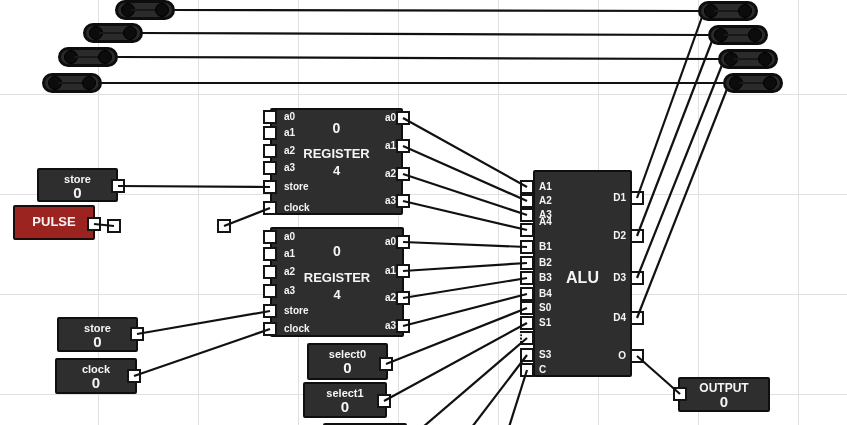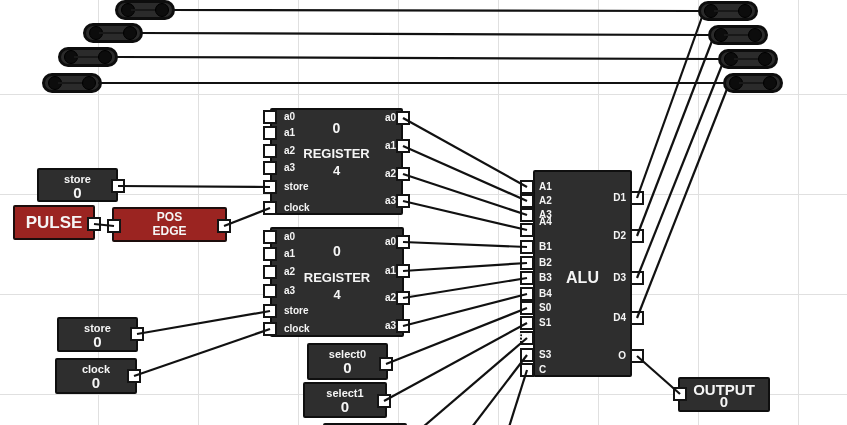--- a/index.html
+++ b/index.html
@@ -165,30 +165,24 @@
   <span class="plab ra" style="left:626px;top:318px">D4</span>
   <span class="plab ra" style="left:626px;top:356px">O</span>
 
   <div class="block" style="left:37px;top:168px;width:81px;height:34px">
     <div class="io-label">store</div>
     <div class="io-value">0</div>
   </div>
   <div class="pin" style="left:118px;top:186px"></div>
 
   <div class="block red" style="left:13px;top:205px;width:82px;height:35px">
-    <div class="center-fill" style="font-size:17px">PULSE</div>
+    <div class="center-fill" style="font-size:13px">PULSE</div>
   </div>
   <div class="pin" style="left:94px;top:224px"></div>
 
-  <div class="block red" style="left:112px;top:207px;width:115px;height:35px">
-    <div class="center-fill" style="font-size:12px">
-      <span>POS</span>
-      <span>EDGE</span>
-    </div>
-  </div>
   <div class="pin" style="left:114px;top:226px"></div>
   <div class="pin" style="left:224px;top:226px"></div>
 
   <div class="block" style="left:57px;top:317px;width:81px;height:35px">
     <div class="io-label">store</div>
     <div class="io-value">0</div>
   </div>
   <div class="pin" style="left:137px;top:334px"></div>
 
   <div class="block" style="left:55px;top:358px;width:82px;height:36px">
@@ -205,21 +199,21 @@
 
   <div class="block" style="left:303px;top:382px;width:84px;height:36px">
     <div class="io-label">select1</div>
     <div class="io-value">0</div>
   </div>
   <div class="pin" style="left:384px;top:401px"></div>
 
   <div class="block" style="left:323px;top:423px;width:84px;height:12px"></div>
 
   <div class="block" style="left:678px;top:377px;width:92px;height:35px">
-    <div class="io-label" style="font-size:15px">OUTPUT</div>
+    <div class="io-label" style="font-size:12px">OUTPUT</div>
     <div class="io-value">0</div>
   </div>
   <div class="pin" style="left:680px;top:394px"></div>
 
   <svg class="wires" width="847" height="425" viewBox="0 0 847 425">
     <line x1="172" y1="10" x2="700" y2="11"></line>
     <line x1="140" y1="33" x2="710" y2="35"></line>
     <line x1="116" y1="57" x2="720" y2="59"></line>
     <line x1="98" y1="83" x2="725" y2="83"></line>
 

